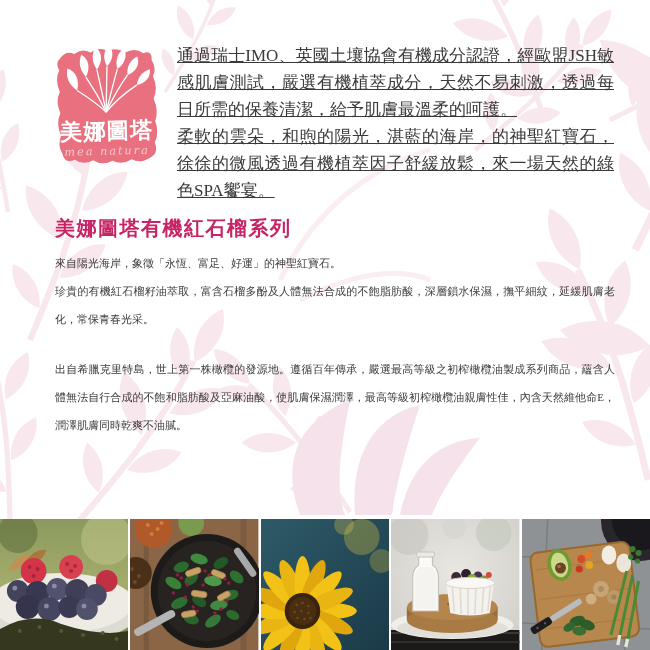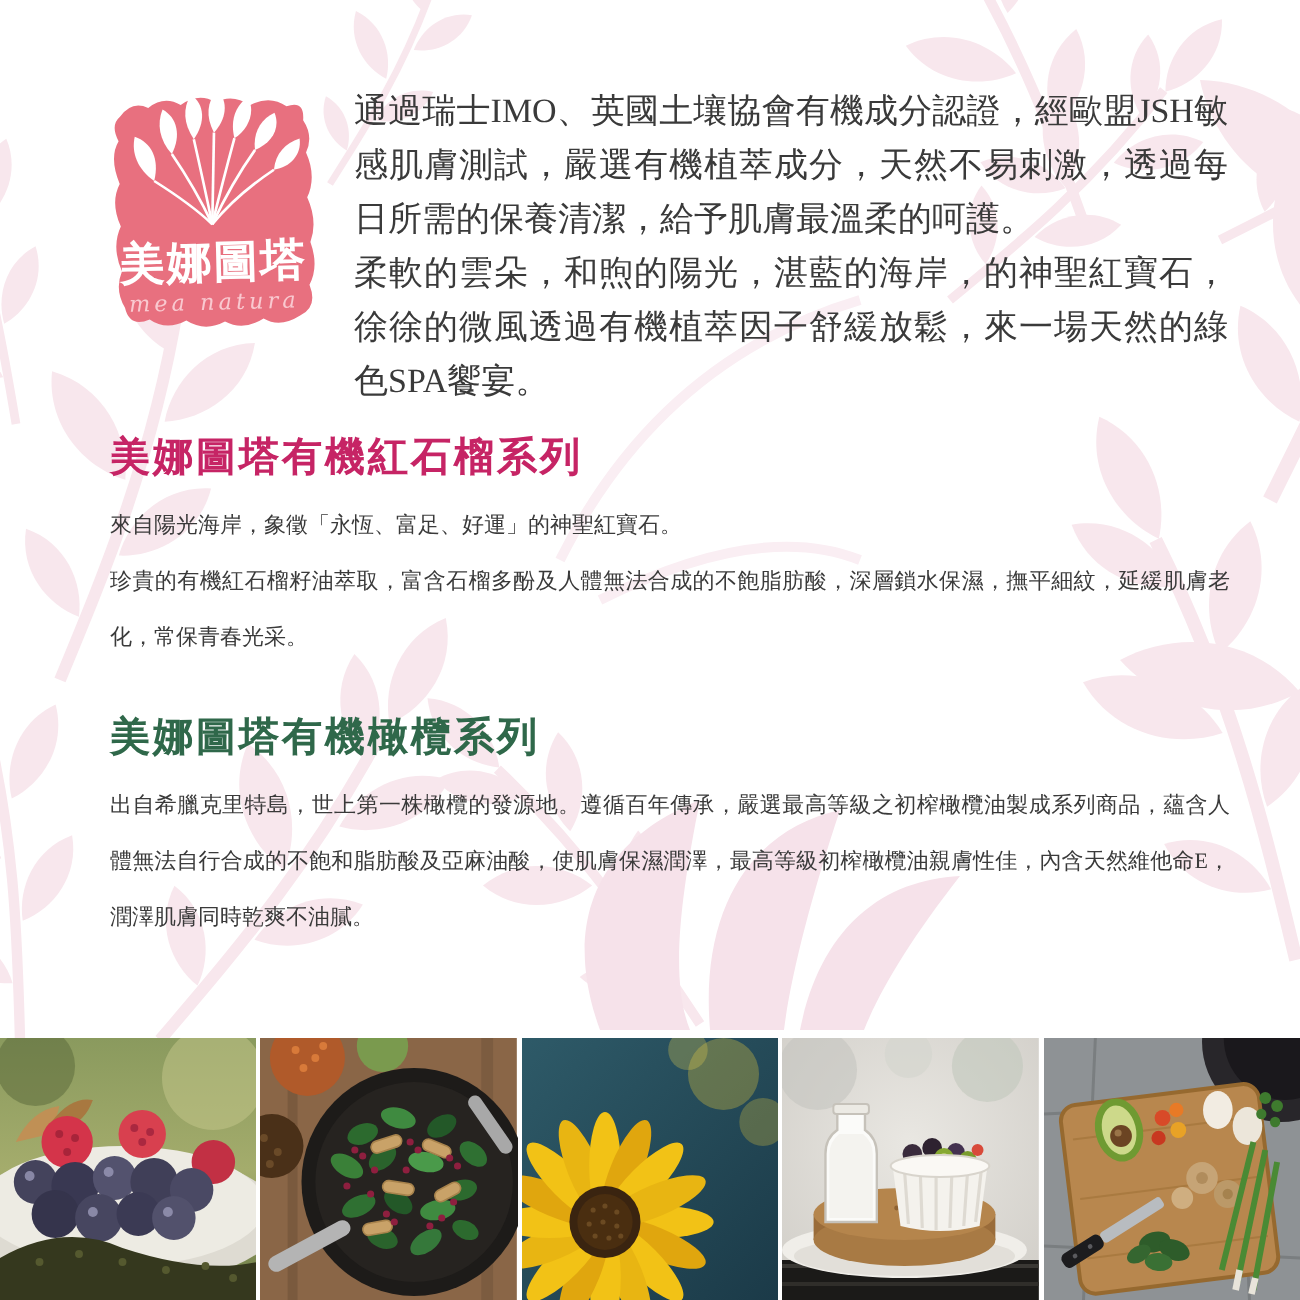--- a/index.html
+++ b/index.html
@@ -7,21 +7,21 @@
        font-family:"Liberation Serif","DejaVu Serif",serif;}
   .page{position:relative;width:650px;height:650px;background:#ffffff;}
   .bg-pattern{position:absolute;left:0;top:0;width:650px;height:650px;pointer-events:none;}
 
   
   .logo{position:absolute;left:53px;top:45px;width:107px;height:122px;transform:rotate(-1.5deg);}
   .logo svg{width:100%;height:100%;display:block;}
 
   
   .intro{position:absolute;left:177px;top:42px;width:437px;color:#3a3a3a;
-         font-size:17px;line-height:27px;text-align:justify;}
+         font-size:17px;line-height:27px;text-align:justify;text-decoration:underline;}
   .intro p{margin:0;}
 
   
   .section{position:absolute;left:55px;width:560px;color:#3a3a3a;}
   .section h2{margin:0 0 7px 0;font-size:20px;font-weight:bold;letter-spacing:1.5px;
               font-family:"Liberation Serif","DejaVu Serif",serif;}
   .section p{margin:0;font-size:11px;line-height:28px;text-align:justify;}
   .section-pomegranate{top:215px;}
   .section-pomegranate h2{color:#c62465;}
   .section-olive{top:355px;}
@@ -109,21 +109,20 @@
     <p>柔軟的雲朵，和煦的陽光，湛藍的海岸，的神聖紅寶石，徐徐的微風透過有機植萃因子舒緩放鬆，來一場天然的綠色SPA饗宴。</p>
   </div>
 
   <section class="section section-pomegranate">
     <h2>美娜圖塔有機紅石榴系列</h2>
     <p>來自陽光海岸，象徵「永恆、富足、好運」的神聖紅寶石。</p>
     <p>珍貴的有機紅石榴籽油萃取，富含石榴多酚及人體無法合成的不飽脂肪酸，深層鎖水保濕，撫平細紋，延緩肌膚老化，常保青春光采。</p>
   </section>
 
   <section class="section section-olive">
-    <h2>美娜圖塔有機橄欖系列</h2>
     <p>出自希臘克里特島，世上第一株橄欖的發源地。遵循百年傳承，嚴選最高等級之初榨橄欖油製成系列商品，蘊含人體無法自行合成的不飽和脂肪酸及亞麻油酸，使肌膚保濕潤澤，最高等級初榨橄欖油親膚性佳，內含天然維他命E，潤澤肌膚同時乾爽不油膩。</p>
   </section>
 
   <div class="photo-strip">
 
     <figure aria-label="berries-on-plate-photo">
       <svg viewBox="0 0 130 131" preserveAspectRatio="none">
         <defs>
           <linearGradient id="p1bg" x1="0" y1="0" x2="0" y2="1">
             <stop offset="0" stop-color="#8a9a5e"></stop>

